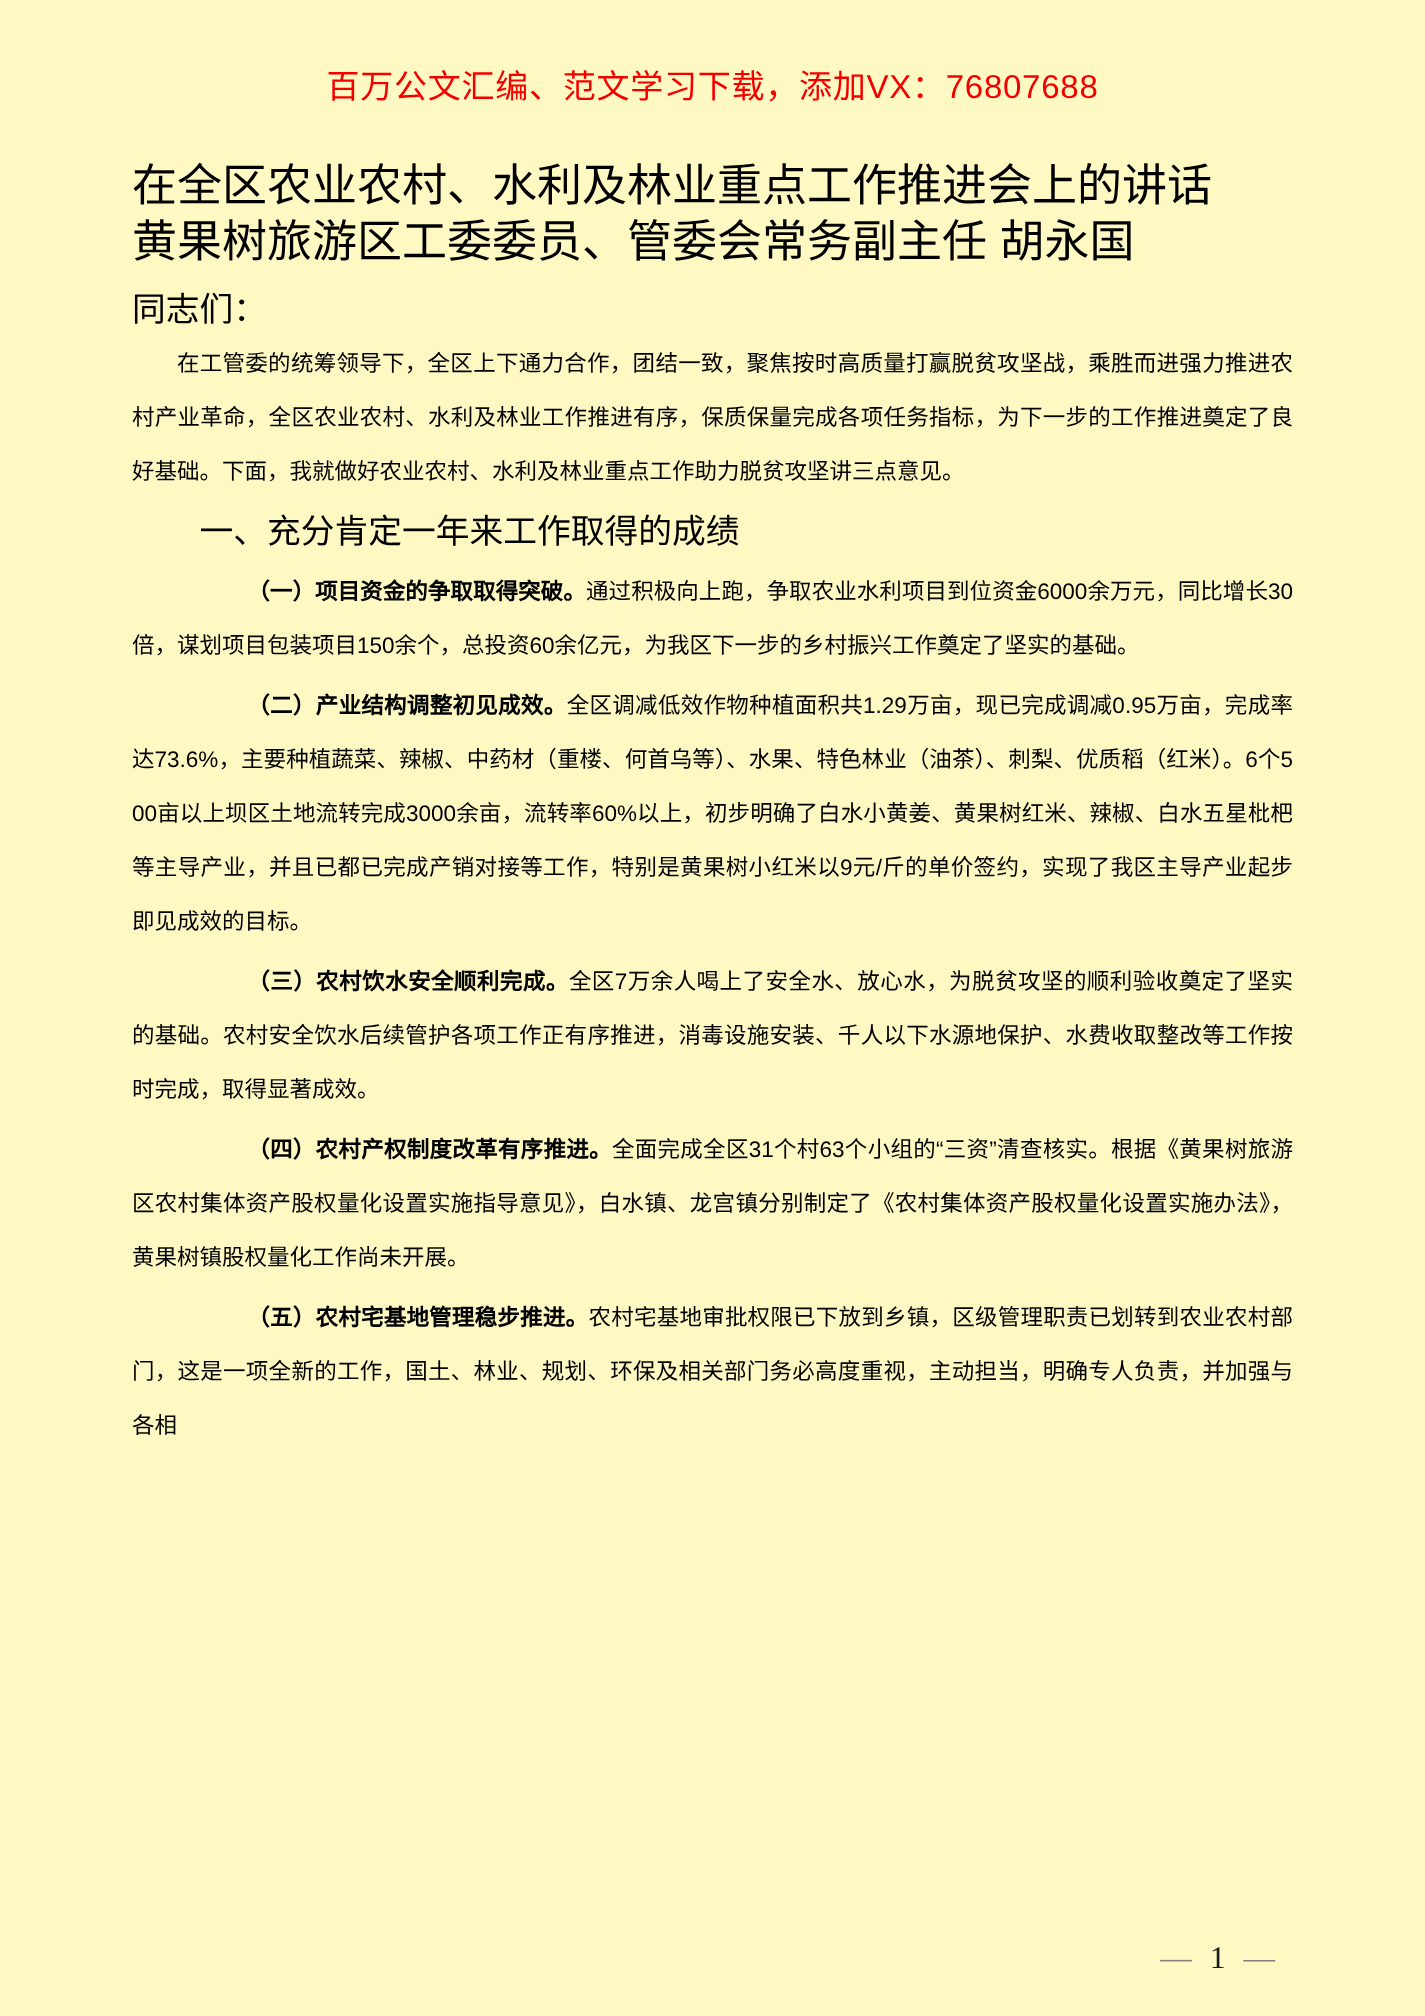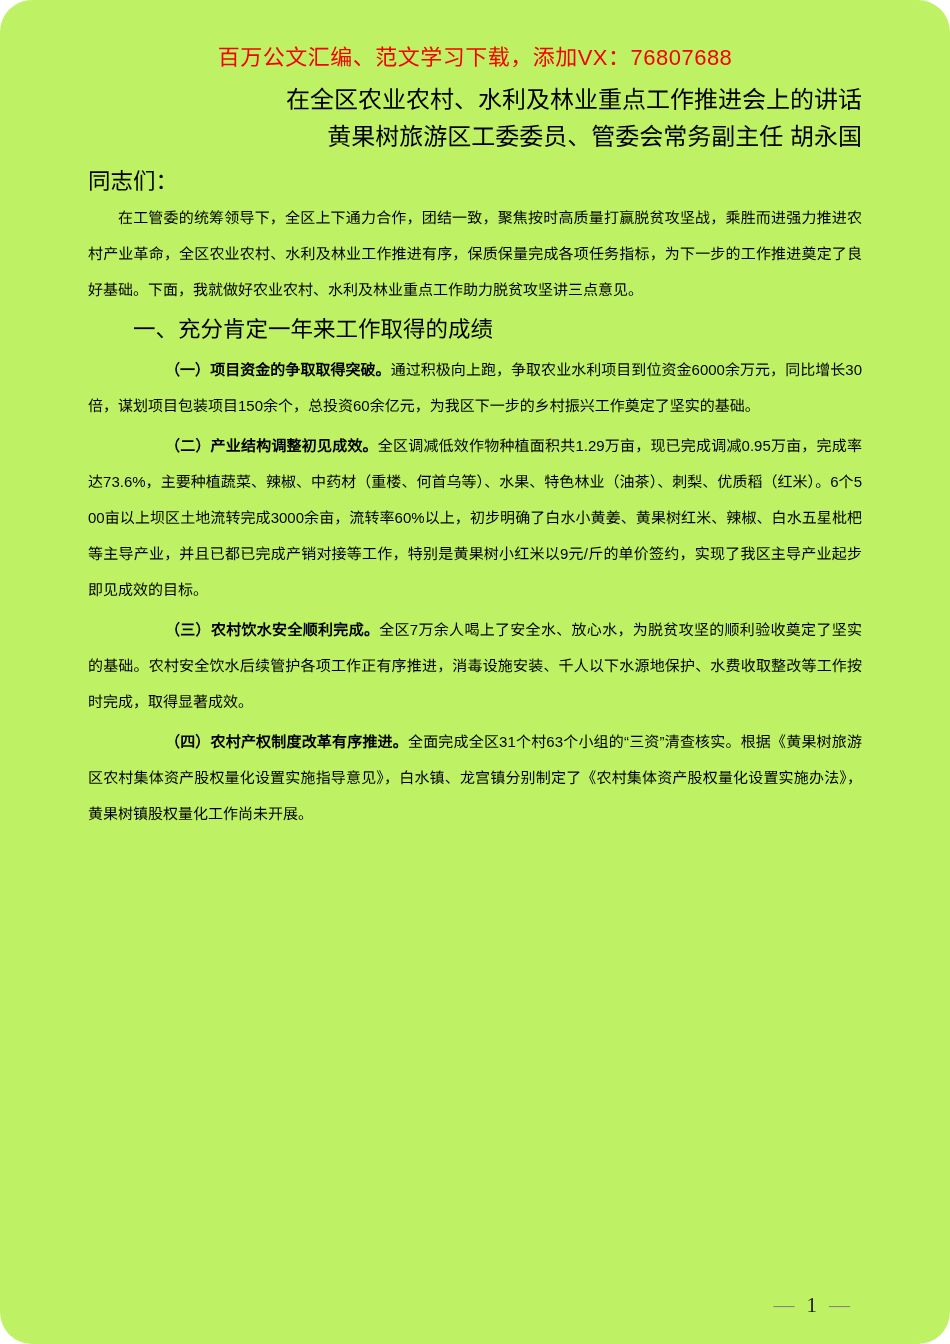--- a/index.html
+++ b/index.html
@@ -1,40 +1,39 @@
 <!DOCTYPE html>
 <html lang="zh-CN"><head>
 <meta charset="utf-8">
 <style>
   html, body { margin: 0; padding: 0; background: #ffffff; }
   .page {
     position: relative;
     width: 950px;
     height: 1344px;
-    background: #bef264;
+    background: #fef9c3;
     color: #000000;
     font-family: "Liberation Sans", "DejaVu Sans", sans-serif;
     overflow: hidden;
     box-sizing: border-box;
-    border-radius: 32px;
   }
   .content {
     padding: 44px 88px 0 88px;
   }
   .notice {
     color: #f40000;
     text-align: center;
     font-size: 22px;
     line-height: 27px;
     letter-spacing: 0.5px;
   }
   .title-block {
-    margin-top: 10px;
-    text-align: right;
-    font-size: 24px;
+    margin-top: 35px;
+    text-align: left;
+    font-size: 30px;
     line-height: 37px;
   }
   .title-line { white-space: nowrap; }
   .salutation {
     margin-top: 9px;
     font-size: 22.5px;
     line-height: 36px;
   }
   .para {
     margin: 0 0 4px 0;
@@ -83,17 +82,18 @@
     <div class="sec-heading">一、充分肯定一年来工作取得的成绩</div>
 
     <p class="para"><span class="lead">（一）项目资金的争取取得突破。</span><span>通过积极向上跑，争取农业水利项目到位资金6000余万元，同比增长30倍，谋划项目包装项目150余个，总投资60余亿元，为我区下一步的乡村振兴工作奠定了坚实的基础。</span></p>
 
     <p class="para"><span class="lead">（二）产业结构调整初见成效。</span><span>全区调减低效作物种植面积共1.29万亩，现已完成调减0.95万亩，完成率达73.6%，主要种植蔬菜、辣椒、中药材（重楼、何首乌等）、水果、特色林业（油茶）、刺梨、优质稻（红米）。6个500亩以上坝区土地流转完成3000余亩，流转率60%以上，初步明确了白水小黄姜、黄果树红米、辣椒、白水五星枇杷等主导产业，并且已都已完成产销对接等工作，特别是黄果树小红米以9元/斤的单价签约，实现了我区主导产业起步即见成效的目标。</span></p>
 
     <p class="para"><span class="lead">（三）农村饮水安全顺利完成。</span><span>全区7万余人喝上了安全水、放心水，为脱贫攻坚的顺利验收奠定了坚实的基础。农村安全饮水后续管护各项工作正有序推进，消毒设施安装、千人以下水源地保护、水费收取整改等工作按时完成，取得显著成效。</span></p>
 
     <p class="para"><span class="lead">（四）农村产权制度改革有序推进。</span><span>全面完成全区31个村63个小组的“三资”清查核实。根据《黄果树旅游区农村集体资产股权量化设置实施指导意见》，白水镇、龙宫镇分别制定了《农村集体资产股权量化设置实施办法》，黄果树镇股权量化工作尚未开展。</span></p>
 
+    <p class="para"><span class="lead">（五）农村宅基地管理稳步推进。</span><span>农村宅基地审批权限已下放到乡镇，区级管理职责已划转到农业农村部门，这是一项全新的工作，国土、林业、规划、环保及相关部门务必高度重视，主动担当，明确专人负责，并加强与各相</span></p>
 
   </div>
 
   <div class="footer"><span class="dash">—</span><span class="num">1</span><span class="dash">—</span></div>
 </div>
 
 </body></html>

